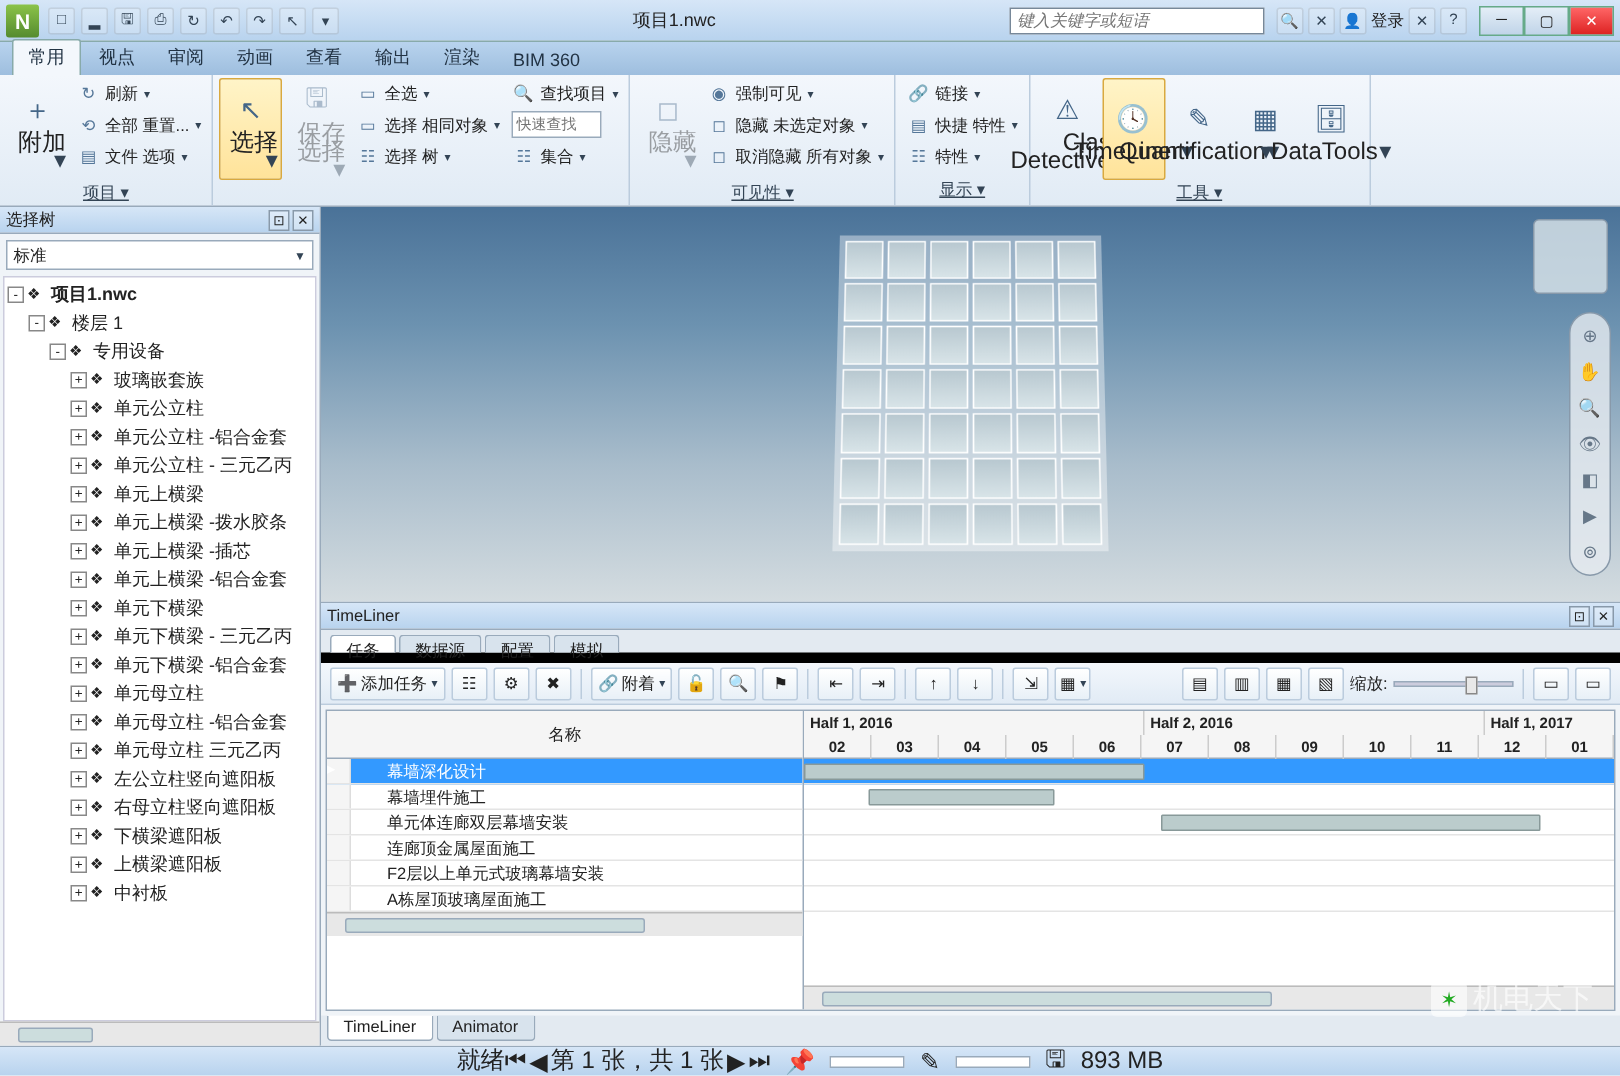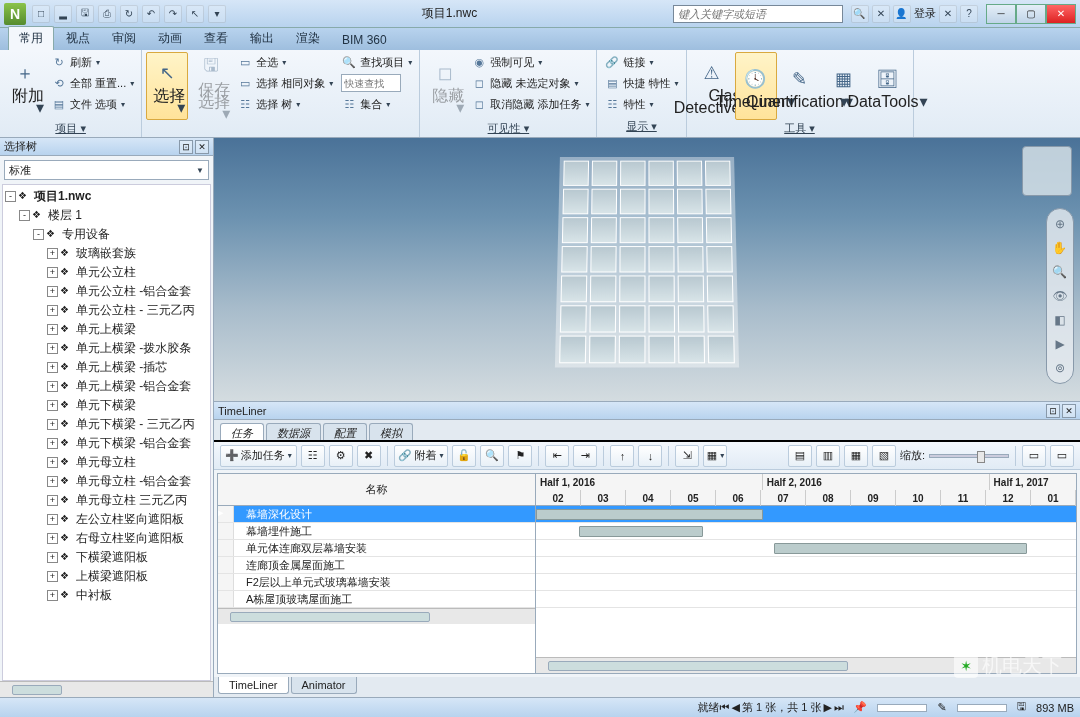--- a/index.html
+++ b/index.html
@@ -56,51 +56,51 @@
 .viewport { flex:1;background:linear-gradient(180deg,#4a7298 0%,#6c92b0 30%,#a8bccb 65%,#d4dce0 100%);position:relative; }
 .model { position:absolute;left:50%;top:50%;transform:translate(-50%,-55%) perspective(800px) rotateX(12deg); }
 .model-grid { background:rgba(255,255,255,.4);padding:4px;display:grid;grid-template-columns:repeat(6,26px);grid-template-rows:repeat(7,27px);gap:3px; }
 .model-cell { background:linear-gradient(#b8c8d0,#d8e4e8);border:1px solid #fff; }
 .nav-cube { position:absolute;top:8px;right:8px;width:50px;height:50px;background:rgba(220,230,235,.8);border:1px solid #89a;border-radius:4px; }
 .nav-wheel { position:absolute;right:6px;top:70px;width:28px;background:rgba(230,235,240,.8);border:1px solid #89a;border-radius:14px;padding:6px 0;display:flex;flex-direction:column;gap:6px;align-items:center; }
 .nav-wheel div { width:18px;height:18px;font-size:12px;color:#678;display:flex;align-items:center;justify-content:center; }
 
 
 .timeliner { height:296px;border-top:1px solid #9ab;display:flex;flex-direction:column;background:#f0f4f8; }
-.tl-tabs { height:22px;background:#e3eaf1;display:flex;padding:3px 6px 0;gap:2px;border-bottom:2px solid #000000;font-style:italic; }
+.tl-tabs { height:22px;background:#e3eaf1;display:flex;padding:3px 6px 0;gap:2px;border-bottom:7px solid #000000; }
 .tl-tab { padding:2px 10px;font-size:11px;border:1px solid #9ab;border-bottom:none;background:#d8e3ed;border-top-left-radius:3px;border-top-right-radius:3px; }
 .tl-tab.active { background:#fff; }
 .tl-toolbar { height:28px;background:linear-gradient(#f3f7fc,#e1ebf5);display:flex;align-items:center;padding:0 6px;gap:4px;border-bottom:1px solid #bcd; }
 .tl-btn { height:22px;padding:0 4px;border:1px solid #bcd;background:linear-gradient(#fff,#e8f0f7);border-radius:2px;display:flex;align-items:center;gap:2px;font-size:11px; }
 .tl-btn.ico-only{width:24px;justify-content:center;}
 .tl-sep { width:1px;height:20px;background:#bcd;margin:0 2px; }
 .tl-body { flex:1;display:flex;background:#fff;margin:3px;border:1px solid #9ab;overflow:hidden; }
 .tl-left { width:318px;border-right:1px solid #9ab;display:flex;flex-direction:column; }
 .tl-head { height:32px;border-bottom:1px solid #9ab;display:flex;align-items:center;justify-content:center;background:#f5f5f5;font-size:11px; }
 .tl-rows {overflow:hidden;}
 .tl-row { height:17px;border-bottom:1px solid #e4e4e4;display:flex;align-items:center;font-size:11px; }
 .tl-row .mk { width:16px;border-right:1px solid #ddd;height:100%;background:#f5f5f5; }
-.tl-row .nm { padding-left:12px; }
+.tl-row .nm { padding-left:24px; }
 .tl-row.active { background:#3399ff;color:#fff; }
 .tl-row.active .mk { background:#f5f5f5; }
 .tl-right { flex:1;display:flex;flex-direction:column;overflow:hidden; }
 .tl-right-head { height:32px;border-bottom:1px solid #9ab;background:#f5f5f5;position:relative;font-weight:bold; }
 .tl-half { position:absolute;top:0;height:16px;border-right:1px solid #ccc;padding-left:4px;font-size:10px;display:flex;align-items:center; }
 .tl-months { position:absolute;top:16px;height:16px;display:flex;width:100%; }
 .tl-month { flex:1;border-right:1px solid #ccc;text-align:center;font-size:10px;display:flex;align-items:center;justify-content:center; }
 .tl-gantt { position:relative; }
 .tl-grow { height:17px;border-bottom:1px solid #e4e4e4;position:relative; }
 .tl-grow.active{background:#3399ff;}
 .tl-bar { position:absolute;height:11px;top:3px;background:#bcc;border:1px solid #899;border-radius:1px; }
 .bottom-tabs { height:20px;background:#e3eaf1;display:flex;padding:0 4px;gap:2px;align-items:flex-start; }
 .bottom-tab { padding:2px 10px;font-size:11px;background:#fff;border:1px solid #9ab;border-top:none;border-bottom-left-radius:3px;border-bottom-right-radius:3px; }
 .bottom-tab.inactive{background:#d8e3ed;}
 
 
-.statusbar { height:20px;background:linear-gradient(#d6e6f7,#b8d3ee);display:flex;align-items:center;padding:0 6px;font-size:11px;border-top:1px solid #9ab;justify-content:flex-end; }
+.statusbar { height:20px;background:linear-gradient(#d6e6f7,#b8d3ee);display:flex;align-items:center;padding:0 6px;font-size:16px;border-top:1px solid #9ab;justify-content:center; }
 .status-right{display:flex;gap:10px;align-items:center;}
 .status-right .pager{display:flex;gap:2px;align-items:center;}
 .status-right .ind{width:50px;height:8px;background:#fff;border:1px solid #9ab;}
 
 .watermark { position:absolute;right:18px;bottom:38px;color:rgba(255,255,255,.65);font-size:20px;display:flex;align-items:center;gap:4px;pointer-events:none; }
 .watermark .wico{background:rgba(255,255,255,.6);color:#2a2;width:24px;height:24px;border-radius:4px;display:flex;align-items:center;justify-content:center;font-size:14px;}
 .dd{font-size:8px;margin-left:1px;color:#345;}
 </style>
 </head>
 <body>
@@ -229,21 +229,21 @@
             <span>强制可见</span>
             <span class="dd">▾</span>
           </div>
           <div class="small-btn">
             <div class="sico">◻</div>
             <span>隐藏 未选定对象</span>
             <span class="dd">▾</span>
           </div>
           <div class="small-btn">
             <div class="sico">◻</div>
-            <span>取消隐藏 添加任务</span>
+            <span>取消隐藏 所有对象</span>
             <span class="dd">▾</span>
           </div>
         </div>
       </div>
       <div class="ribbon-group-label">可见性 ▾</div>
     </div>
     <div class="ribbon-group">
       <div class="ribbon-group-body">
         <div class="small-btns">
           <div class="small-btn">

